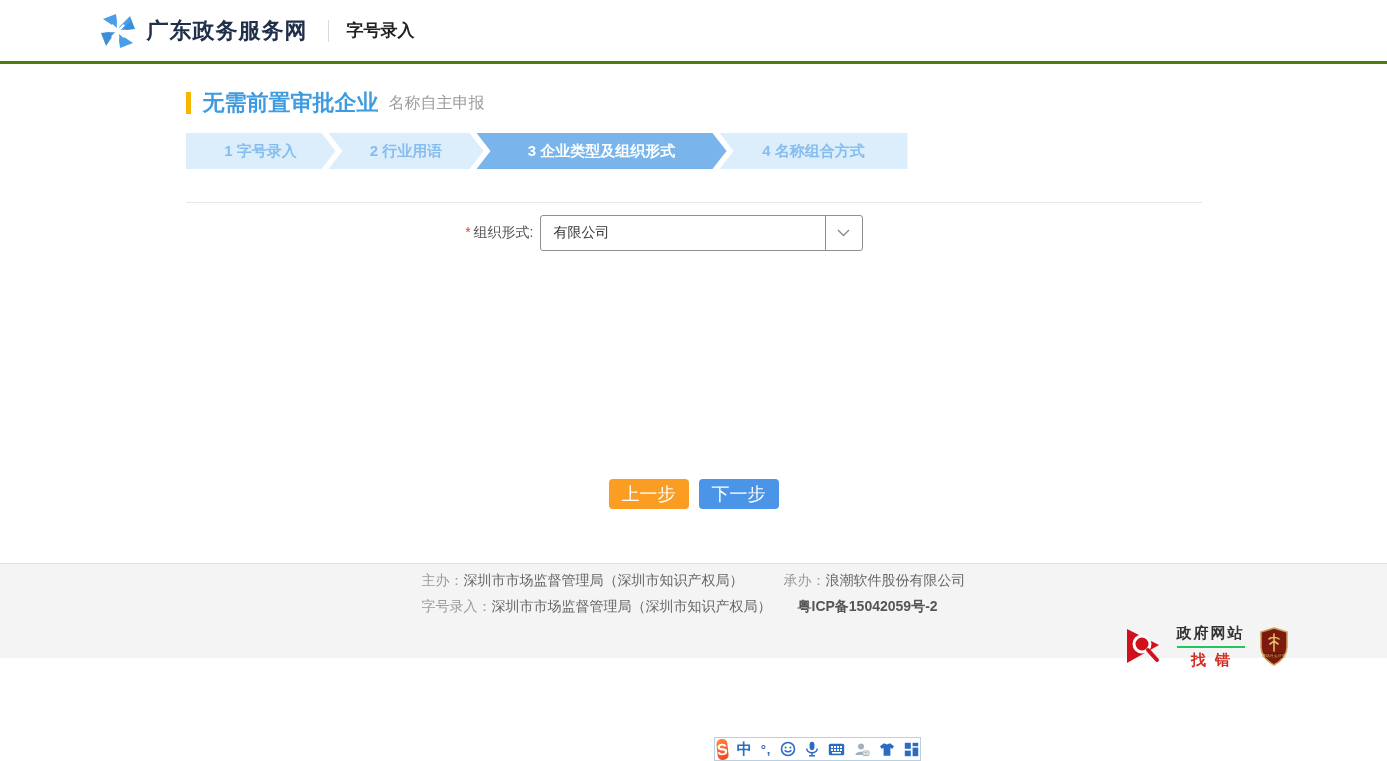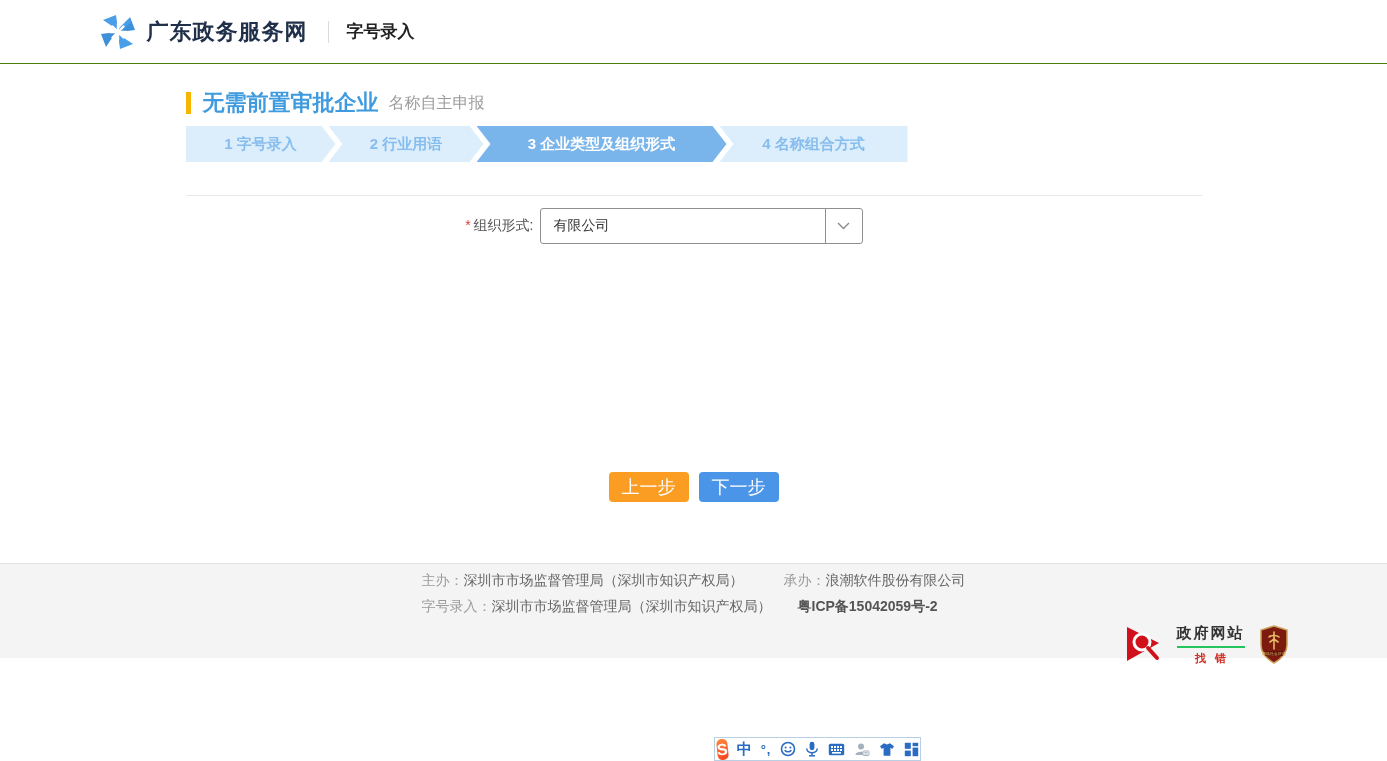--- a/index.html
+++ b/index.html
@@ -1,35 +1,35 @@
 <!DOCTYPE html>
 <html><head>
 <meta charset="utf-8">
 <style>
   * { margin:0; padding:0; box-sizing:border-box; }
   html,body { width:1387px; height:761px; background:#fff; overflow:hidden;
     font-family:"Liberation Sans","DejaVu Sans",sans-serif; position:relative; }
 
   
-  .header { height:64px; background:#fff; border-bottom:1px solid #4d7c0f; }
+  .header { height:64px; background:#fff; border-bottom:3px solid #4d7c0f; }
   .header-inner { width:1190px; margin:0 auto; height:100%; display:flex; align-items:center; }
   .logo { width:38px; height:38px; margin-right:10px; }
   .site-name { font-size:22px; color:#20304a; font-weight:700; letter-spacing:1px; }
   .header-divider { width:1px; height:22px; background:#d9d9d9; margin:0 18px 0 20px; }
   .section-title { font-size:17px; color:#222; font-weight:700; }
 
   
   .main-inner { width:1016px; margin:0 auto; }
   .page-title-row { display:flex; align-items:center; margin-top:24px; height:30px; }
   .title-bar { width:5px; height:22px; background:#f7b500; margin-right:12px; }
   .page-title { font-size:22px; color:#3f9bdf; font-weight:700; margin-right:10px; }
   .page-subtitle { font-size:16px; color:#9b9b9b; }
 
   
-  .steps { display:flex; margin-top:8px; height:48px; }
+  .steps { display:flex; margin-top:15px; height:48px; }
   .step { height:36px; background:#dceefb; color:#86bdef; font-size:15px; font-weight:700;
     display:flex; align-items:center; justify-content:center;
     clip-path:polygon(0 0, calc(100% - 14px) 0, 100% 50%, calc(100% - 14px) 100%, 0 100%, 14px 50%); }
   .step + .step { margin-left:-7px; }
   .step.first { clip-path:polygon(0 0, calc(100% - 14px) 0, 100% 50%, calc(100% - 14px) 100%, 0 100%); }
   .step.last { clip-path:polygon(0 0, 100% 0, 100% 100%, 0 100%, 14px 50%); }
   .step.active { background:#79b5eb; color:#fff; }
   .step.w1 { width:150px; } .step.w2 { width:155px; } .step.w3 { width:250px; } .step.w4 { width:188px; }
 
   .divider-line { height:1px; background:#e8e8e8; margin-top:21px; }
@@ -62,21 +62,21 @@
   .f-label { color:#999; }
   .f-val { color:#666; }
   .f-gap { display:inline-block; width:40px; }
   .f-gap-sm { display:inline-block; width:26px; }
   .f-icp { color:#555; font-weight:700; }
   .badges { margin-left:auto; display:flex; align-items:center; gap:14px; }
   .err-badge { display:flex; align-items:center; gap:6px; cursor:pointer; }
   .err-text { display:flex; flex-direction:column; align-items:center; }
   .err-line1 { font-size:15px; font-weight:700; color:#333; letter-spacing:2px;
     border-bottom:2px solid #22c55e; padding-bottom:3px; }
-  .err-line2 { font-size:11px; font-weight:700; color:#d02c22; letter-spacing:9px;
+  .err-line2 { font-size:15px; font-weight:700; color:#d02c22; letter-spacing:9px;
     padding-top:3px; text-indent:9px; }
 
   
   .ime-toolbar { position:absolute; left:714px; top:737px; width:207px; height:24px;
     background:#fff; border:1px solid #b9cfe4; display:flex; align-items:center; gap:9px;
     padding:0 6px 0 2px; }
   .sogou-logo { width:24px; height:21px; background:linear-gradient(160deg,#ff8a3c,#f6401f);
     border-radius:5px; color:#fff; font-size:16px; font-weight:700; display:flex;
     align-items:center; justify-content:center; transform:rotate(-6deg); }
   .ime-mode { color:#2a6cc2; font-size:15px; font-weight:700; }

